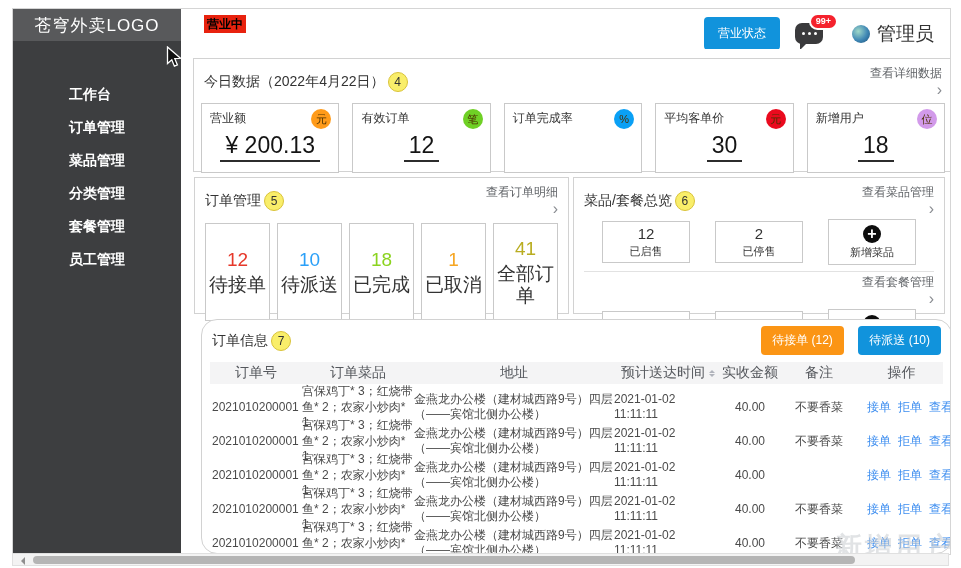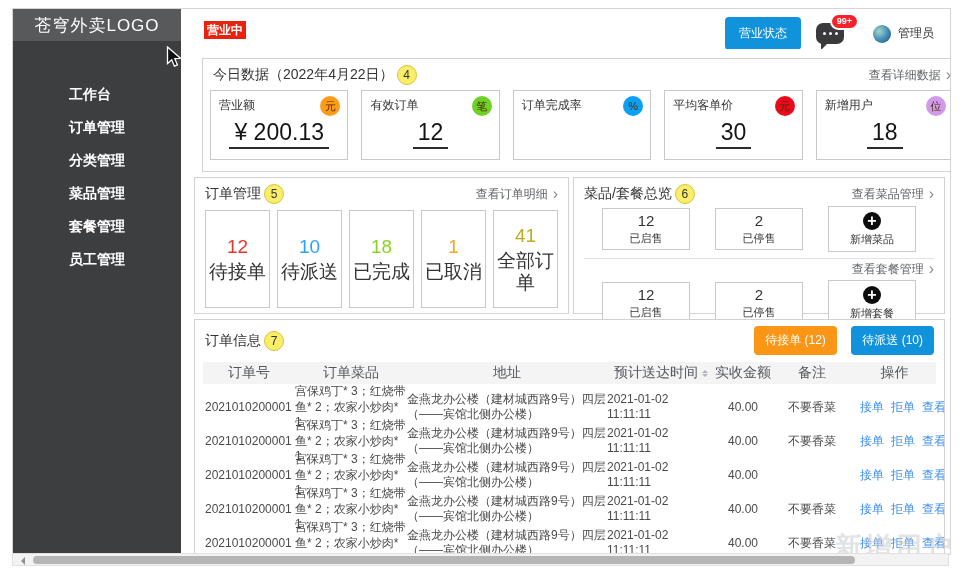--- a/index.html
+++ b/index.html
@@ -14,50 +14,50 @@
   
   .sidebar{position:absolute;left:0;top:0;width:168px;height:100%;background:#3d3e40;}
   .logo{height:32px;background:#58595b;color:#fff;font-size:17px;
         display:flex;align-items:center;justify-content:center;letter-spacing:1px;}
   .menu{padding-top:37px;}
   .side-item{height:33px;line-height:33px;padding-left:56px;color:#fff;
              font-size:14px;font-weight:bold;cursor:pointer;}
   
   .topbar{position:absolute;left:178px;top:0;width:759px;height:40px;
           display:flex;align-items:flex-start;background:#fff;}
-  .biz-badge{margin-left:13px;margin-top:12px;background:#e8220e;color:#ffffff;
+  .biz-badge{margin-left:13px;margin-top:6px;background:#e8220e;color:#000000;
              font-weight:bold;font-size:12px;padding:2px 3px;line-height:14px;}
   .topbar-right{margin-left:auto;display:flex;align-items:center;gap:15px;
                 padding-right:16px;margin-top:8px;}
   .status-btn{background:#1193dc;color:#fff;font-size:12px;border:none;
               border-radius:4px;padding:8px 14px;cursor:pointer;}
   .chat-wrap{position:relative;margin-right:14px;}
   .chat-bubble{width:28px;height:21px;background:#3a3a3c;border-radius:7px;
                display:flex;align-items:center;justify-content:center;gap:3px;position:relative;}
   .chat-bubble::after{content:"";position:absolute;left:5px;bottom:-6px;
                border:5px solid transparent;border-top-color:#3a3a3c;border-left-color:#3a3a3c;}
   .chat-bubble i{width:3px;height:3px;border-radius:50%;background:#fff;}
   .notif{position:absolute;top:-10px;right:-15px;background:#f5222d;color:#fff;
          font-size:9px;font-weight:bold;border-radius:9px;padding:2px 5px;
          border:2px solid #fff;line-height:9px;}
   .avatar{width:18px;height:18px;border-radius:50%;
           background:radial-gradient(circle at 35% 35%,#9fd8c8,#3f87b5 55%,#1c4e73);}
-  .user-name{font-size:12px;color:#333;margin-left:-8px;}
+  .user-name{font-size:19px;color:#333;margin-left:-8px;}
   
   .main{position:absolute;left:178px;top:40px;width:759px;height:505px;background:#fff;}
   .panel{position:absolute;border:1px solid #d2d2d2;background:#fff;box-sizing:border-box;}
   .p-head{display:flex;align-items:center;padding:6px 10px 4px;}
   .p-title{font-size:14px;color:#333;}
   .ann{width:18px;height:18px;border-radius:50%;background:#f9ee6a;border:1px solid #d9c33a;
        font-size:12px;color:#333;text-align:center;line-height:18px;margin-left:3px;flex:none;}
-  .p-link{margin-left:auto;font-size:12px;color:#5f6266;cursor:pointer;display:flex;align-items:flex-start;}
+  .p-link{margin-left:auto;font-size:12px;color:#5f6266;cursor:pointer;display:flex;align-items:flex-end;flex-direction:column;}
   .chev{margin-left:5px;color:#8a8d92;font-size:14px;}
   .chev::after{content:"\203A";font-size:16px;line-height:10px;}
   
-  #panel-today{left:11px;top:9px;width:760px;height:114px;}
+  #panel-today{left:2px;top:9px;width:760px;height:114px;}
   .cards{display:flex;gap:13px;padding:1px 7px 0;}
   .card{flex:1;border:1px solid #c9c9c9;height:70px;position:relative;
         padding:6px 8px;box-sizing:border-box;background:#fff;}
   .card-label{font-size:12px;color:#333;}
   .card-badge{position:absolute;top:5px;right:7px;width:20px;height:20px;border-radius:50%;
         font-size:11px;color:#4a3000;display:flex;align-items:center;justify-content:center;}
   .card-value{margin-top:5px;text-align:center;font-size:23px;color:#141414;}
   .card-value span{border-bottom:2px solid #2c2c2c;padding:0 5px 1px;display:inline-block;}
   
   #panel-orders-mgmt{left:3px;top:128px;width:375px;height:137px;}
@@ -74,21 +74,21 @@
             align-items:center;justify-content:center;background:#fff;box-sizing:border-box;}
   .stat-num{font-size:15px;color:#333;}
   .stat-label{font-size:11px;color:#333;margin-top:2px;}
   .add-box{height:46px;cursor:pointer;}
   .plus-icon{width:18px;height:18px;border-radius:50%;background:#0d0d0d;color:#fff;
              font-size:16px;line-height:17px;text-align:center;font-weight:bold;}
   .plus-icon::before{content:"+";}
   .divider{border-top:1px solid #e2e2e2;margin:6px 10px 0;}
   .sub-link{display:flex;justify-content:flex-end;padding:2px 10px 1px;}
   
-  #panel-orders{left:3px;top:270px;width:751px;height:235px;overflow:hidden;}
+  #panel-orders{left:10px;top:270px;width:751px;height:235px;overflow:hidden;border-radius:16px;}
   .btn-orange{background:#fb9515;color:#fff;font-size:12px;border:none;border-radius:4px;
               padding:6px 11px;cursor:pointer;}
   .btn-blue{background:#1193dc;color:#fff;font-size:12px;border:none;border-radius:4px;
               padding:6px 11px;margin-left:10px;cursor:pointer;}
   .tbl{margin:3px 8px 0;}
   .tbl-head{display:grid;grid-template-columns:92px 112px 200px 108px 56px 82px 1fr;
             background:#f4f4f5;height:22px;align-items:center;font-size:14px;color:#54575c;}
   .th{text-align:center;display:flex;align-items:center;justify-content:center;}
   .sort{display:inline-flex;flex-direction:column;margin-left:4px;cursor:pointer;}
   .sort i{width:0;height:0;border:3.5px solid transparent;display:block;}
@@ -117,22 +117,22 @@
 </head>
 <body>
 
 <div class="app">
 
   <div class="sidebar">
     <div class="logo">苍穹外卖LOGO</div>
     <div class="menu">
         <div class="side-item">工作台</div>
         <div class="side-item">订单管理</div>
+        <div class="side-item">菜品管理</div>
         <div class="side-item">分类管理</div>
-        <div class="side-item">菜品管理</div>
         <div class="side-item">套餐管理</div>
         <div class="side-item">员工管理</div>
       </div>
   </div>
 
   <div class="topbar">
     <span class="biz-badge">营业中</span>
     <div class="topbar-right">
       <button class="status-btn">营业状态</button>
       <div class="chat-wrap">

